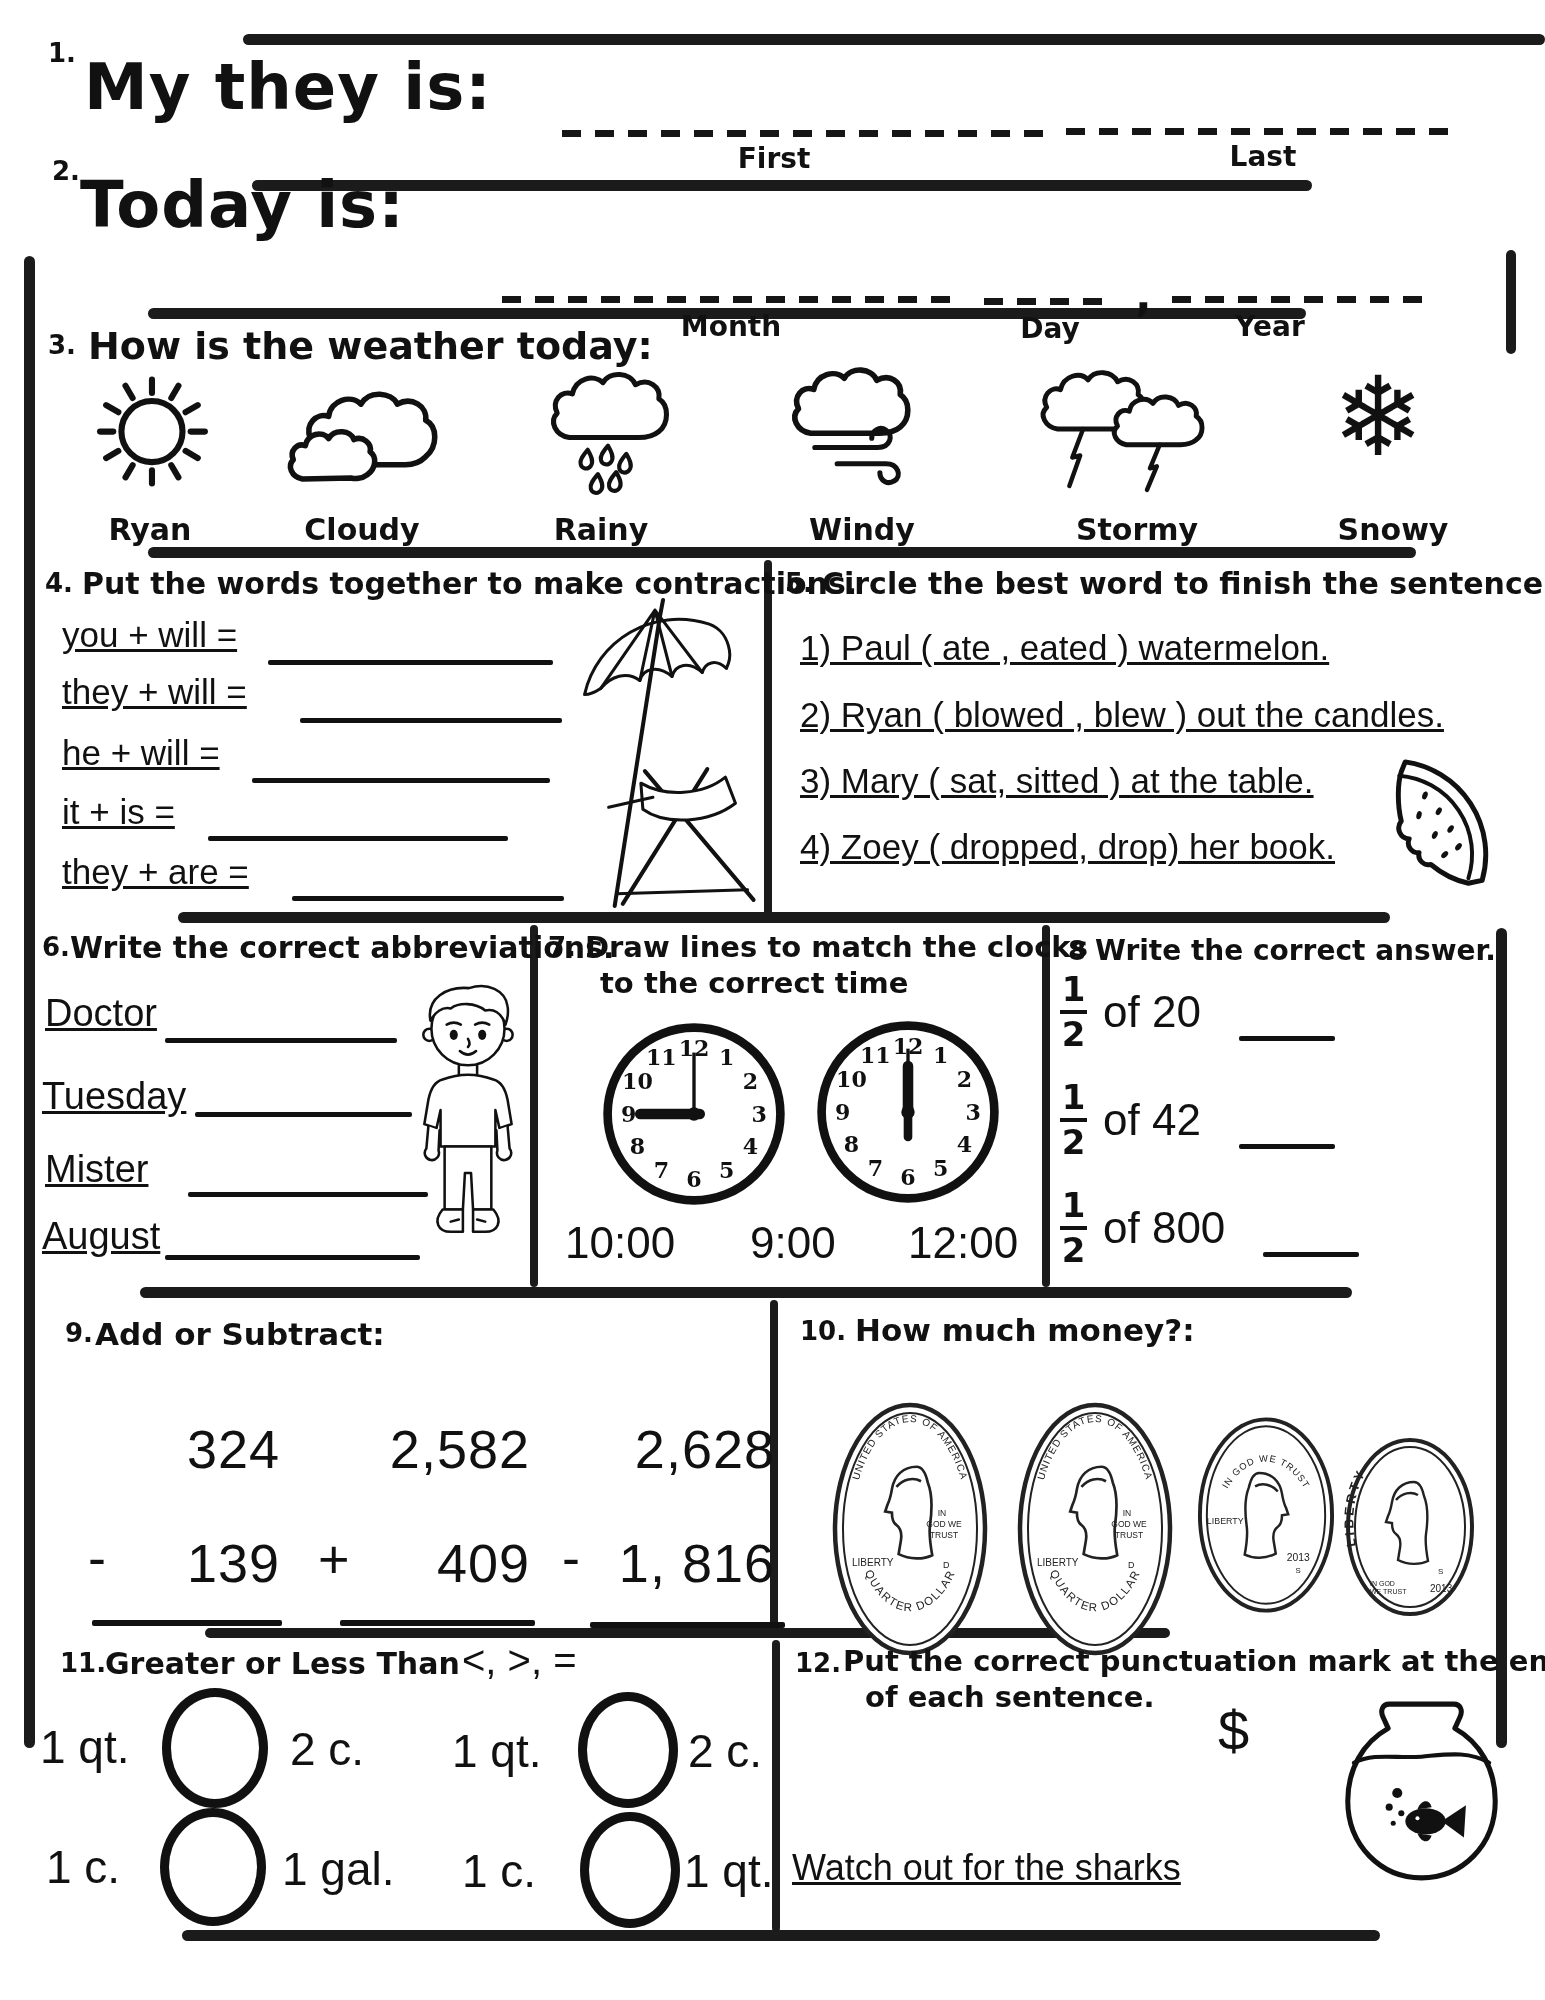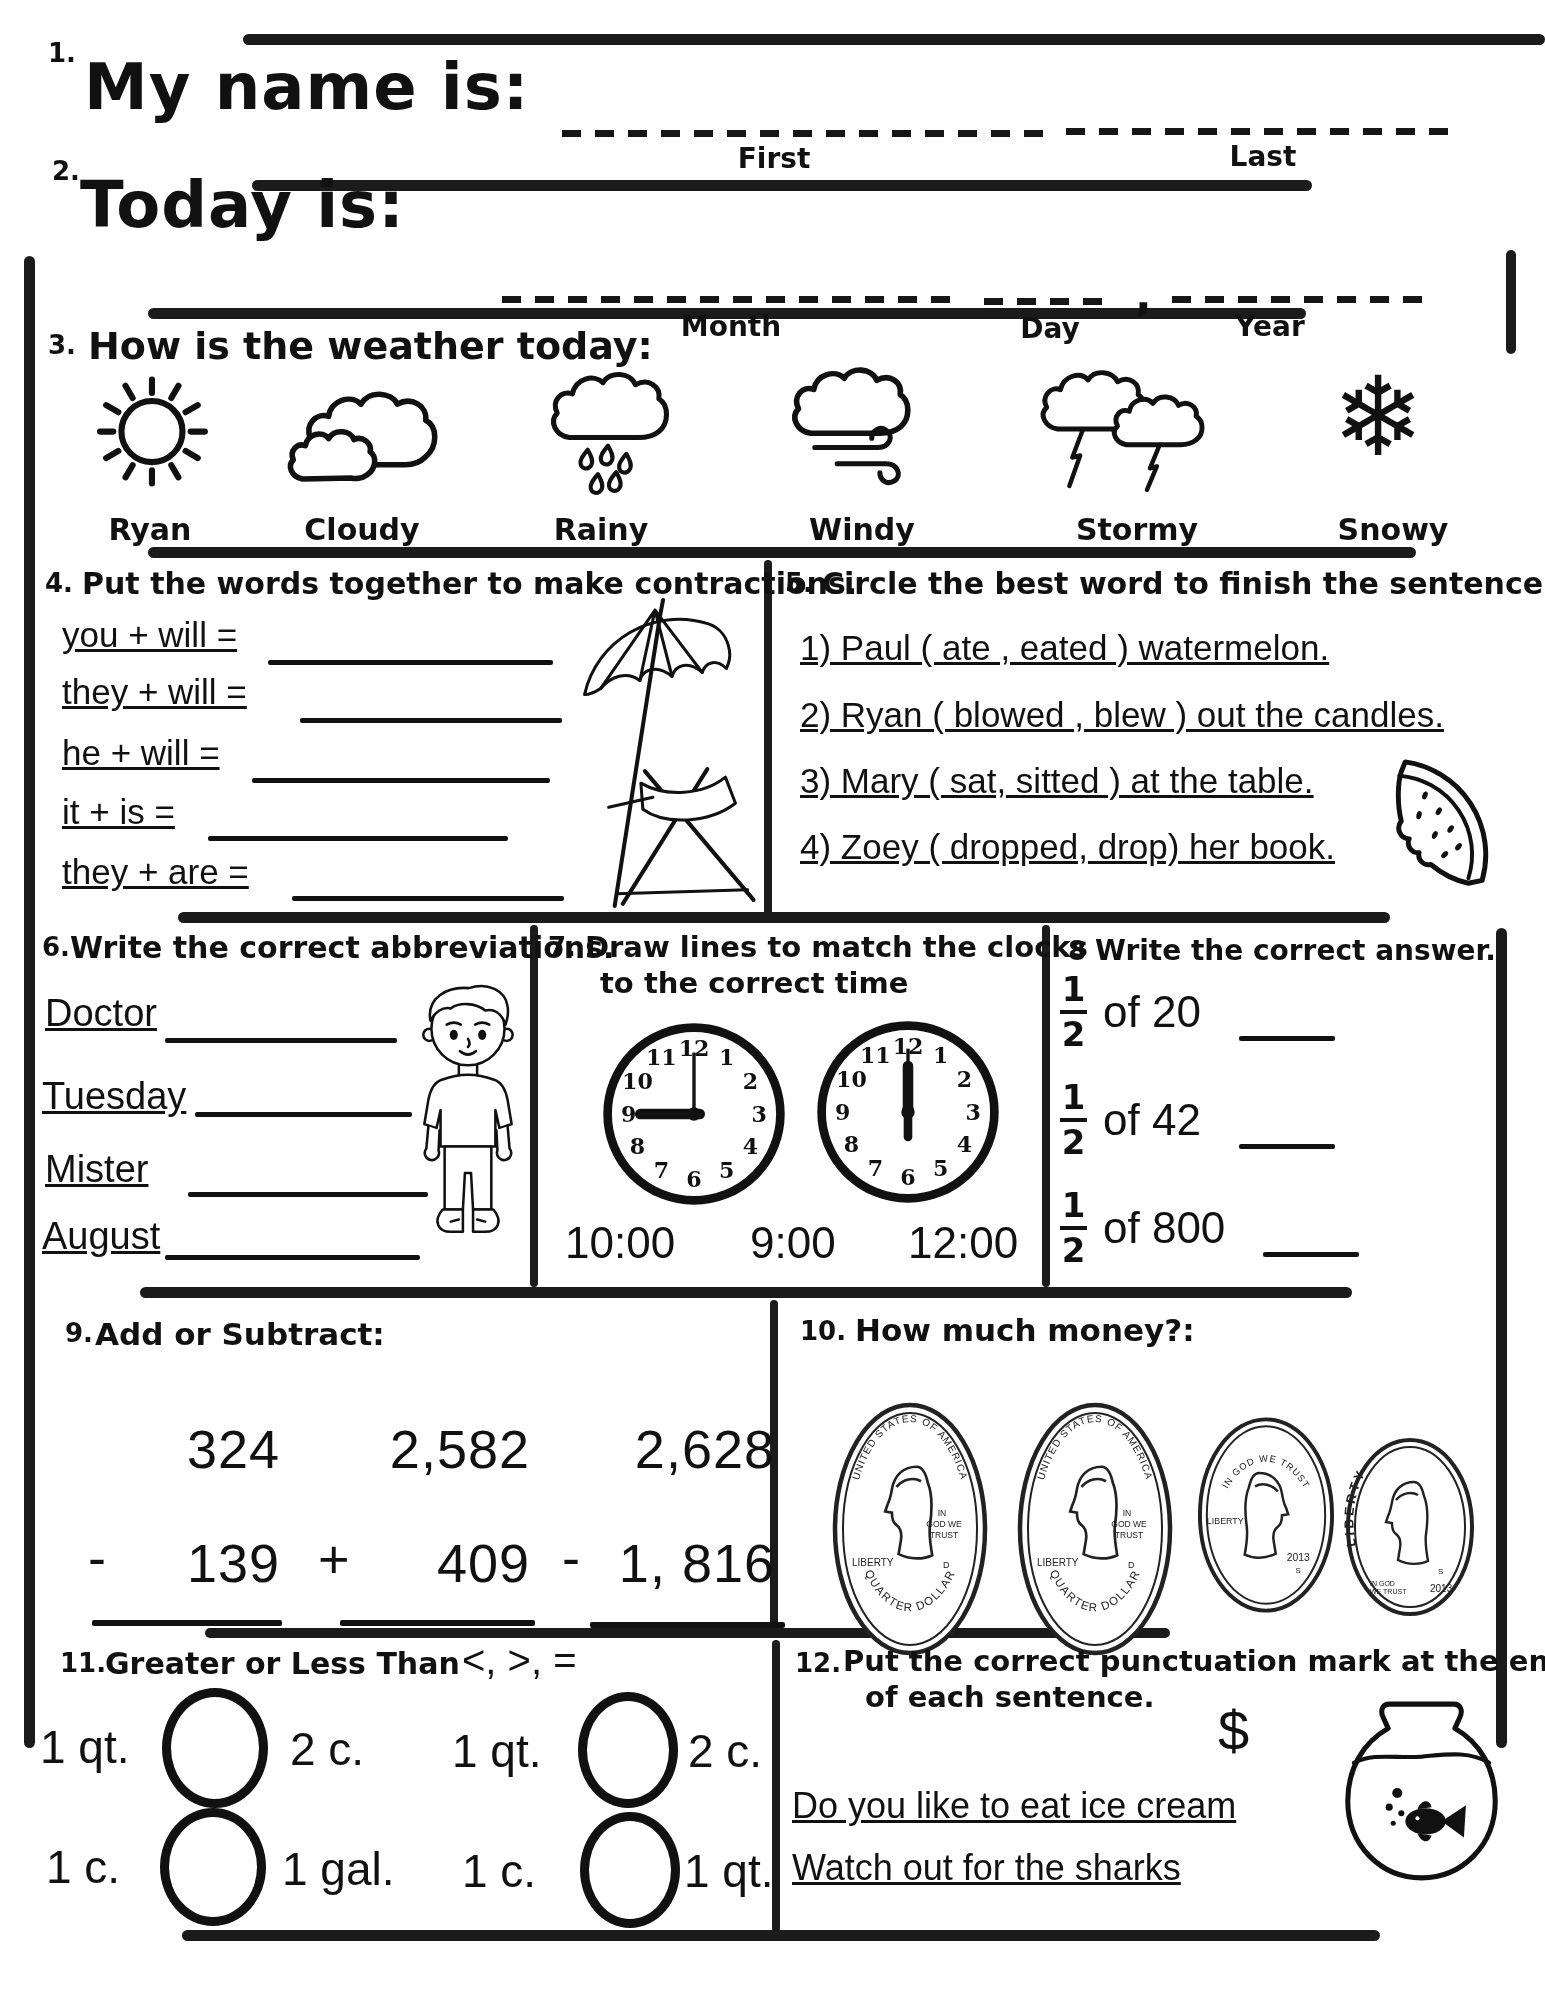--- a/index.html
+++ b/index.html
@@ -54,21 +54,21 @@
   <div class="vline" style="left:1042px;top:925px;width:8px;height:362px"></div>
   <div class="vline" style="left:1496px;top:928px;width:11px;height:820px"></div>
   <div class="hline" style="left:140px;top:1287px;width:1212px;height:11px"></div>
   <div class="vline" style="left:770px;top:1300px;width:8px;height:330px"></div>
   <div class="hline" style="left:205px;top:1628px;width:965px;height:10px"></div>
   <div class="vline" style="left:772px;top:1640px;width:8px;height:292px"></div>
   <div class="vline" style="left:24px;top:256px;width:11px;height:1492px"></div>
   <div class="hline" style="left:182px;top:1930px;width:1198px;height:11px"></div>
 
   <div class="qnum" style="left:48px;top:38px">1.</div>
-  <div class="bigtitle" style="left:84px;top:50px">My name is:</div>
+  <div class="bigtitle" style="left:84px;top:50px">My they is:</div>
   <div class="dash" style="left:562px;top:130px;width:488px"></div>
   <div class="sublabel" style="left:694px;top:142px">First</div>
   <div class="dash" style="left:1066px;top:128px;width:394px"></div>
   <div class="sublabel" style="left:1183px;top:140px">Last</div>
 
   <div class="qnum" style="left:52px;top:156px">2.</div>
   <div class="bigtitle" style="left:80px;top:168px">Today is:</div>
   <div class="dash" style="left:502px;top:296px;width:458px"></div>
   <div class="sublabel" style="left:651px;top:310px">Month</div>
   <div class="dash" style="left:984px;top:298px;width:132px"></div>
@@ -415,21 +415,20 @@
   <div class="cmp" style="left:46px;top:1840px">1 c.</div>
   <div class="oval" style="left:160px;top:1808px;width:106px;height:118px"></div>
   <div class="cmp" style="left:282px;top:1842px">1 gal.</div>
   <div class="cmp" style="left:462px;top:1844px">1 c.</div>
   <div class="oval" style="left:580px;top:1812px;width:100px;height:116px"></div>
   <div class="cmp" style="left:684px;top:1844px">1 qt.</div>
 
   <div class="qnum" style="left:795px;top:1648px">12.</div>
   <div class="qtitle" style="left:843px;top:1644px;font-size:29px">Put the correct punctuation mark at the end</div>
   <div class="qtitle" style="left:865px;top:1680px;font-size:29px">of each sentence.</div>
-  <div class="body-text" style="left:792px;top:1785px;font-size:36px">Do you like to eat ice cream</div>
   <div class="body-text" style="left:792px;top:1847px;font-size:36px">Watch out for the sharks</div>
 
   <svg style="left:1332px;top:1692px" width="178" height="200" viewBox="0 0 175 198">
     <path d="M56,12 L120,12 C127,12 129,19 126,25 L121,36 C146,50 161,76 161,108 C161,152 128,184 88,184 C48,184 15,152 15,108 C15,76 30,50 55,36 L50,25 C47,19 49,12 56,12 Z" fill="#fff" stroke="#111" stroke-width="5" stroke-linejoin="round"></path>
     <path d="M21,70 C42,60 62,66 88,64 C112,62 134,58 155,70" fill="none" stroke="#111" stroke-width="4" stroke-linecap="round"></path>
     <g fill="#111">
       <ellipse cx="92" cy="128" rx="20" ry="13"></ellipse>
       <path d="M108,128 L132,112 L130,144 Z"></path>
       <path d="M84,116 C88,106 96,106 98,114 Z"></path>
       <path d="M84,140 C88,150 96,150 98,142 Z"></path>

